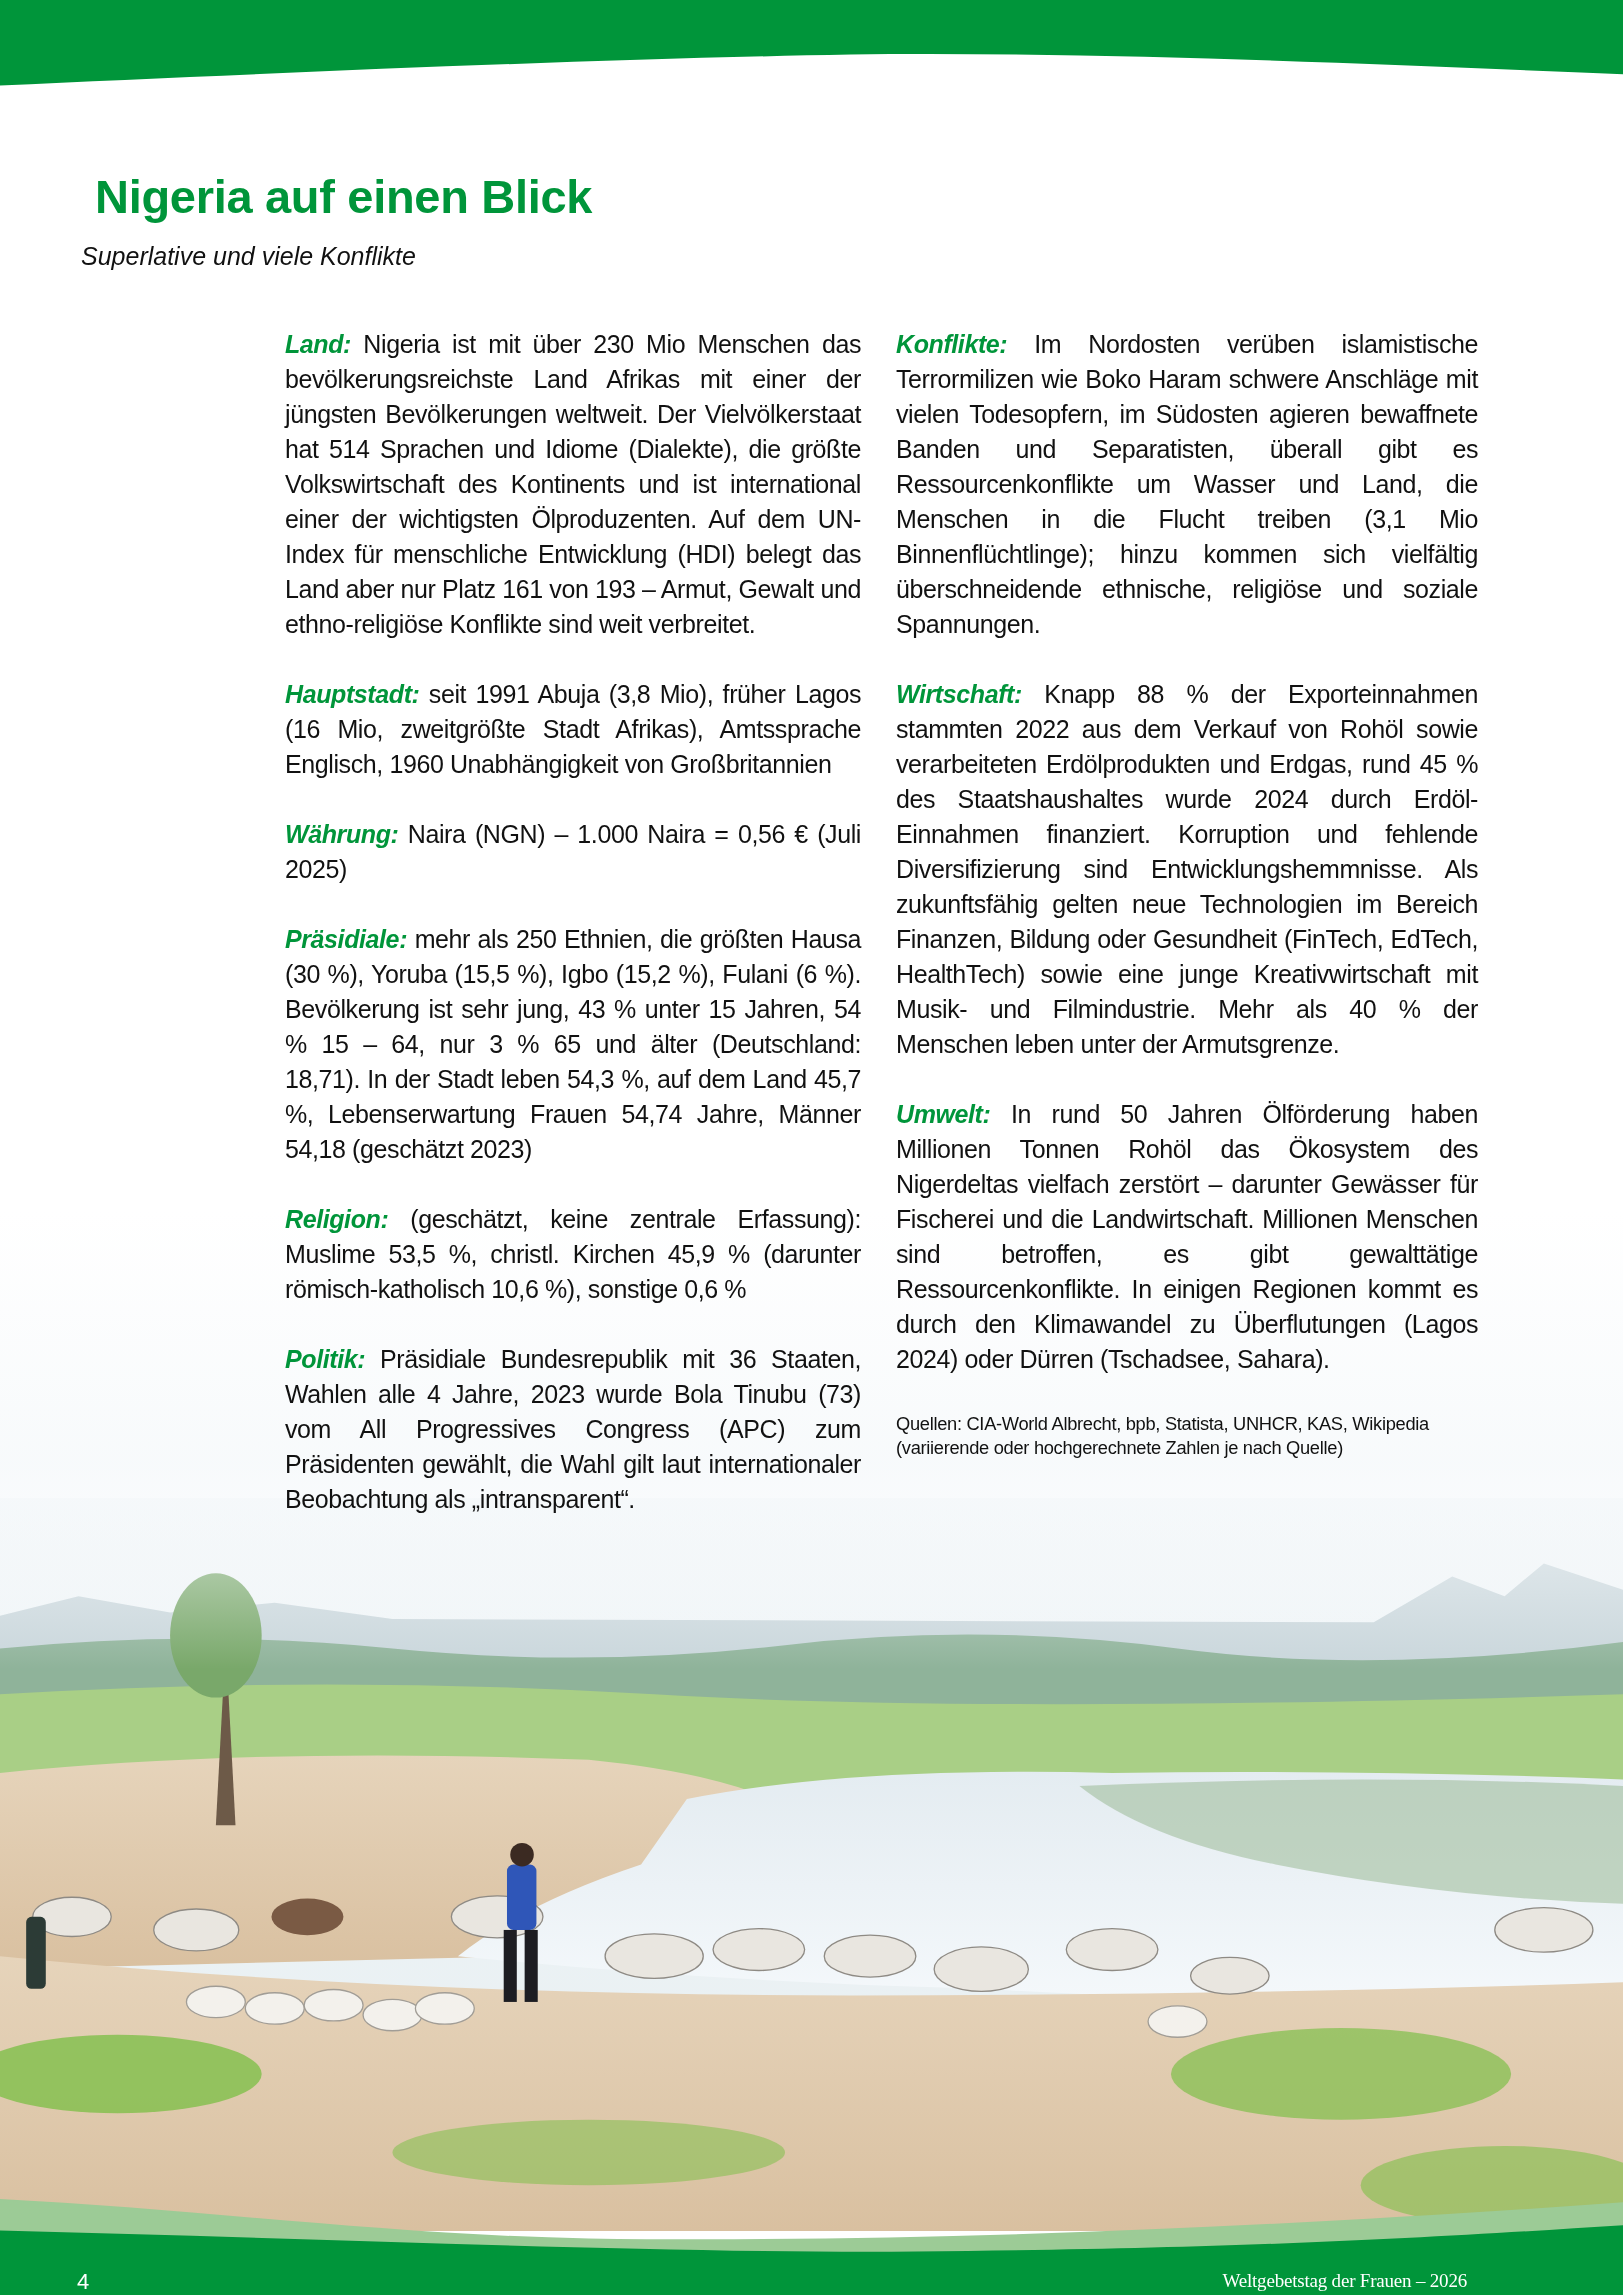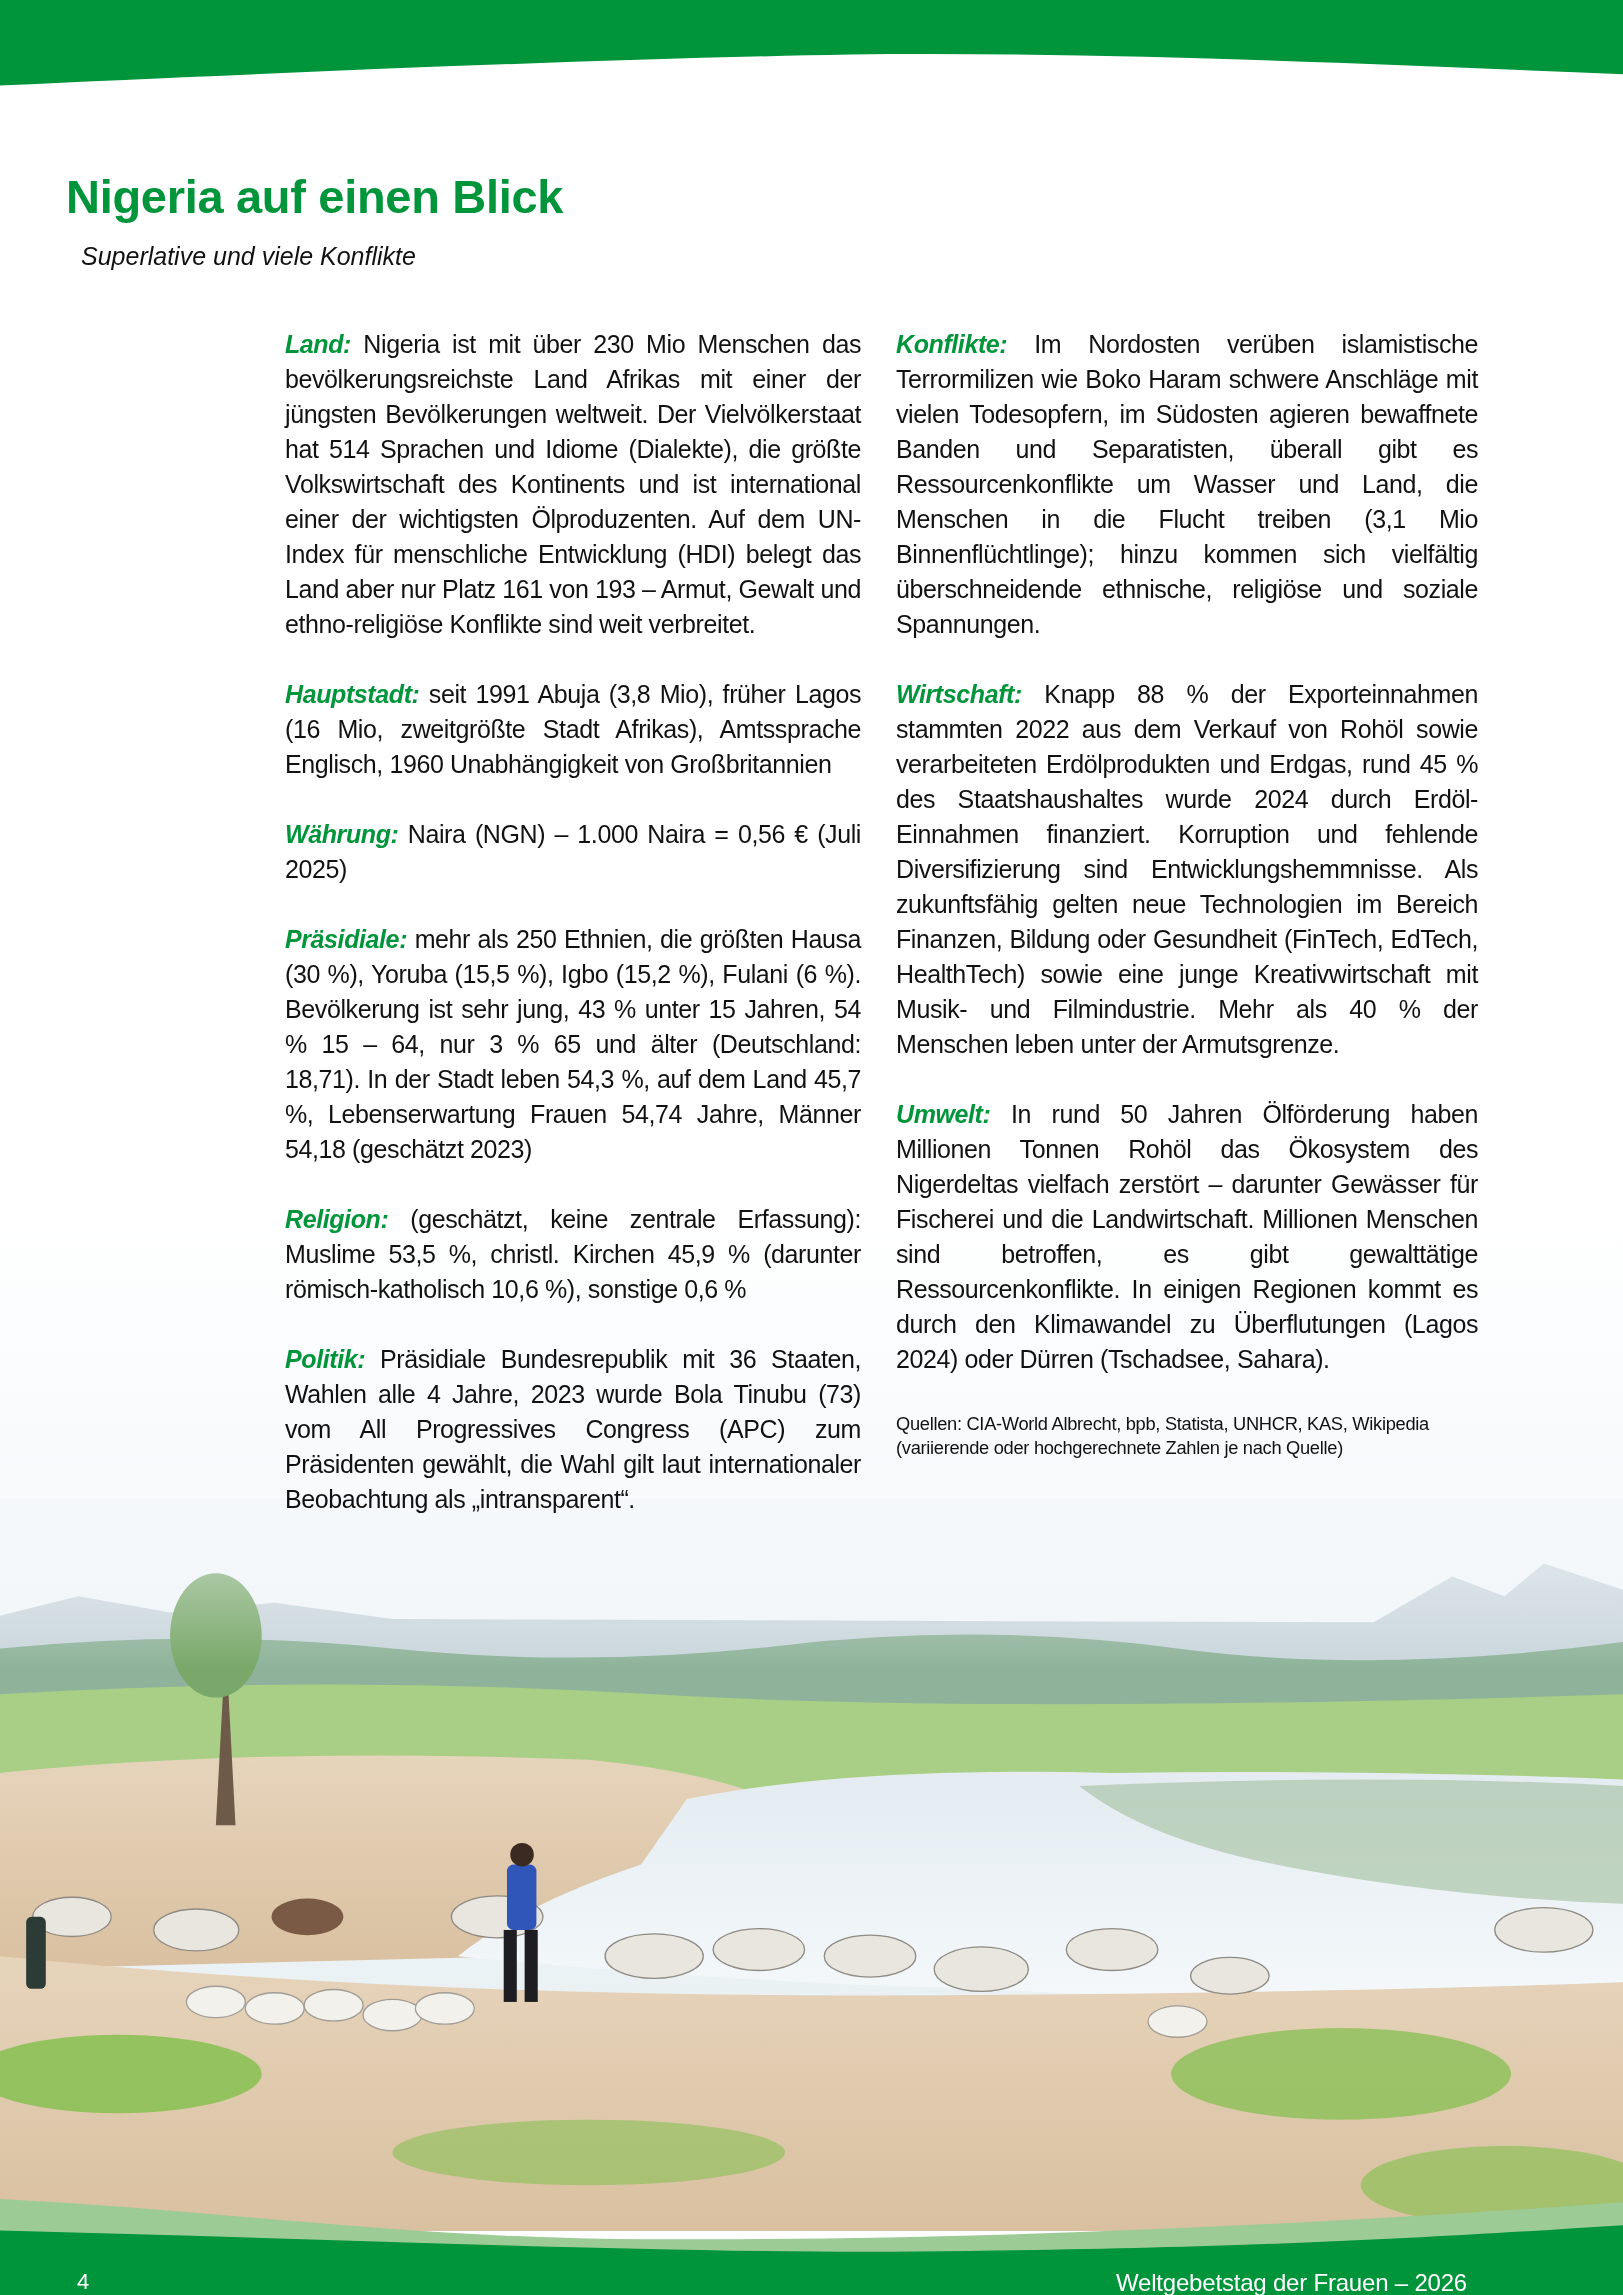--- a/index.html
+++ b/index.html
@@ -19,24 +19,24 @@
     background:linear-gradient(to bottom, rgba(255,255,255,1) 0%, rgba(246,249,251,0.85) 55%, rgba(240,245,248,0) 100%);
   }
   .footer { position:absolute; left:0; top:2186px; width:1623px; height:110px; z-index:3; }
   .footer svg { position:absolute; left:0; top:0; width:100%; height:100%; }
   .page-number {
     position:absolute; left:77px; top:2271px; z-index:4;
     font-size:22px; color:#ffffff; line-height:1;
   }
   .footer-title {
     position:absolute; right:156px; top:2271px; z-index:4;
-    font-size:24px; color:#ffffff; line-height:1; letter-spacing:-0.2px;
+    font-size:19px; color:#ffffff; line-height:1; letter-spacing:-0.2px;font-family:Liberation Serif, serif;
   }
   .title {
-    position:absolute; left:66px; top:171px; z-index:4; margin:0;
+    position:absolute; left:95px; top:171px; z-index:4; margin:0;
     font-size:47px; font-weight:bold; color:#00953a; letter-spacing:-0.3px; line-height:1.1;
   }
   .subtitle {
     position:absolute; left:77px; top:237px; z-index:4; margin:4px;
     font-size:25px; font-style:italic; color:#111; line-height:1.2;
   }
   .col {
     position:absolute; z-index:4; font-size:25px; line-height:35px; color:#111;
     letter-spacing:-0.4px;
   }

